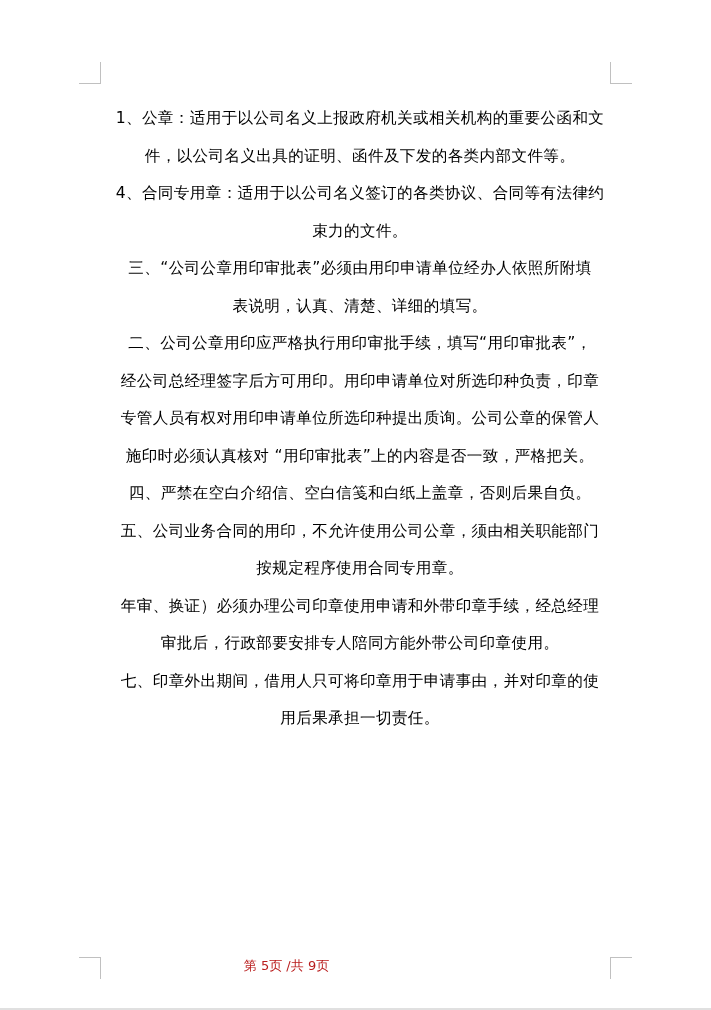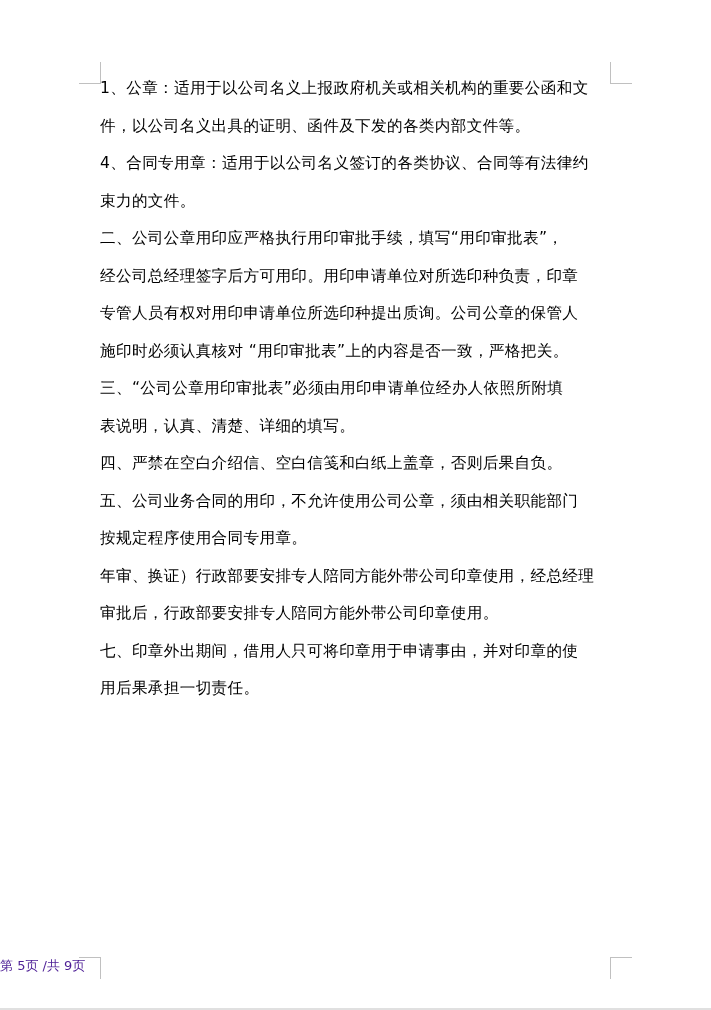--- a/index.html
+++ b/index.html
@@ -1,22 +1,22 @@
 <!DOCTYPE html>
 <html><head>
 <meta charset="utf-8">
 <style>
   html, body { margin: 0; padding: 0; background: #ffffff; }
   body { width: 711px; height: 1010px; position: relative; overflow: hidden;
          font-family: "DejaVu Sans", sans-serif; color: #000; }
   .mark { position: absolute; background: #c0c0c0; }
-  .content { position: absolute; left: 100px; top: 70px; width: 520px; }
+  .content { position: absolute; left: 100px; top: 100px; width: 520px; text-align: center; }
   .line { height: 37.5px; line-height: 37.5px; font-size: 15.6px; white-space: nowrap; letter-spacing: 0.35px; }
-  .footer { position: absolute; top: 957px; left: 0; width: 573px; 
-            font-size: 13px; color: #4c1d95; }
+  .footer { position: absolute; top: 957px; left: 0; width: 573px; text-align: center;
+            font-size: 13px; color: #b91c1c; }
   .bottom-line { position: absolute; left: 0; top: 1008px; width: 711px; height: 2px; background: #e0e0e0; }
 </style>
 </head>
 <body>
 
 <div class="mark" style="left:100px; top:62px; width:1px; height:22px;"></div>
 <div class="mark" style="left:79px; top:83px; width:22px; height:1px;"></div>
 <div class="mark" style="left:610px; top:62px; width:1px; height:22px;"></div>
 <div class="mark" style="left:610px; top:83px; width:22px; height:1px;"></div>
 <div class="mark" style="left:79px; top:957px; width:22px; height:1px;"></div>
@@ -29,38 +29,38 @@
     <div class="line">1、公章：适用于以公司名义上报政府机关或相关机构的重要公函和文</div>
     <div class="line">件，以公司名义出具的证明、函件及下发的各类内部文件等。</div>
   </div>
   <div>
   </div>
   <div>
     <div class="line">4、合同专用章：适用于以公司名义签订的各类协议、合同等有法律约</div>
     <div class="line">束力的文件。</div>
   </div>
   <div>
+    <div class="line">三、“公司公章用印审批表”必须由用印申请单位经办人依照所附填</div>
+    <div class="line">表说明，认真、清楚、详细的填写。</div>
+  </div>
+  <div>
     <div class="line">二、公司公章用印应严格执行用印审批手续，填写“用印审批表”，</div>
     <div class="line">经公司总经理签字后方可用印。用印申请单位对所选印种负责，印章</div>
     <div class="line">专管人员有权对用印申请单位所选印种提出质询。公司公章的保管人</div>
     <div class="line">施印时必须认真核对 “用印审批表”上的内容是否一致，严格把关。</div>
-  </div>
-  <div>
-    <div class="line">三、“公司公章用印审批表”必须由用印申请单位经办人依照所附填</div>
-    <div class="line">表说明，认真、清楚、详细的填写。</div>
   </div>
   <div>
     <div class="line">四、严禁在空白介绍信、空白信笺和白纸上盖章，否则后果自负。</div>
   </div>
   <div>
     <div class="line">五、公司业务合同的用印，不允许使用公司公章，须由相关职能部门</div>
     <div class="line">按规定程序使用合同专用章。</div>
   </div>
   <div>
-    <div class="line">年审、换证）行政部要安排专人陪同方能外带公司印章使用，经总经理</div>
+    <div class="line">年审、换证）必须办理公司印章使用申请和外带印章手续，经总经理</div>
     <div class="line">审批后，行政部要安排专人陪同方能外带公司印章使用。</div>
   </div>
   <div>
     <div class="line">七、印章外出期间，借用人只可将印章用于申请事由，并对印章的使</div>
     <div class="line">用后果承担一切责任。</div>
   </div>
 </div>
 
 <div class="footer">第 5页 /共 9页</div>
 <div class="bottom-line"></div>

